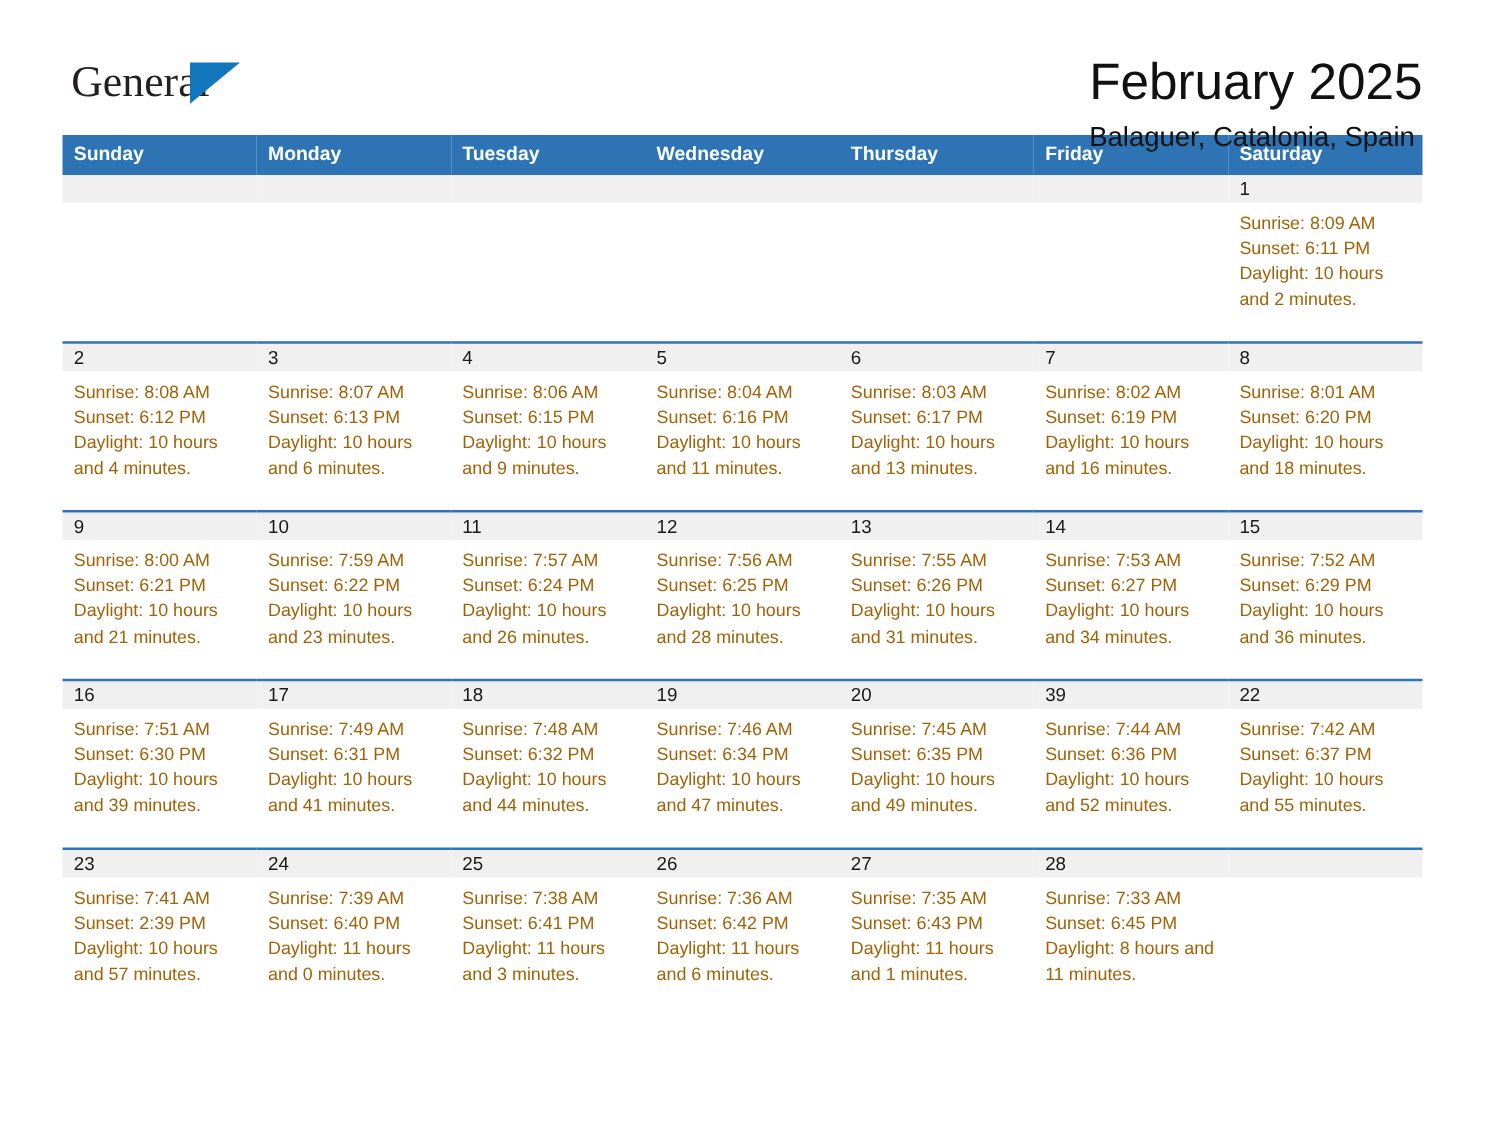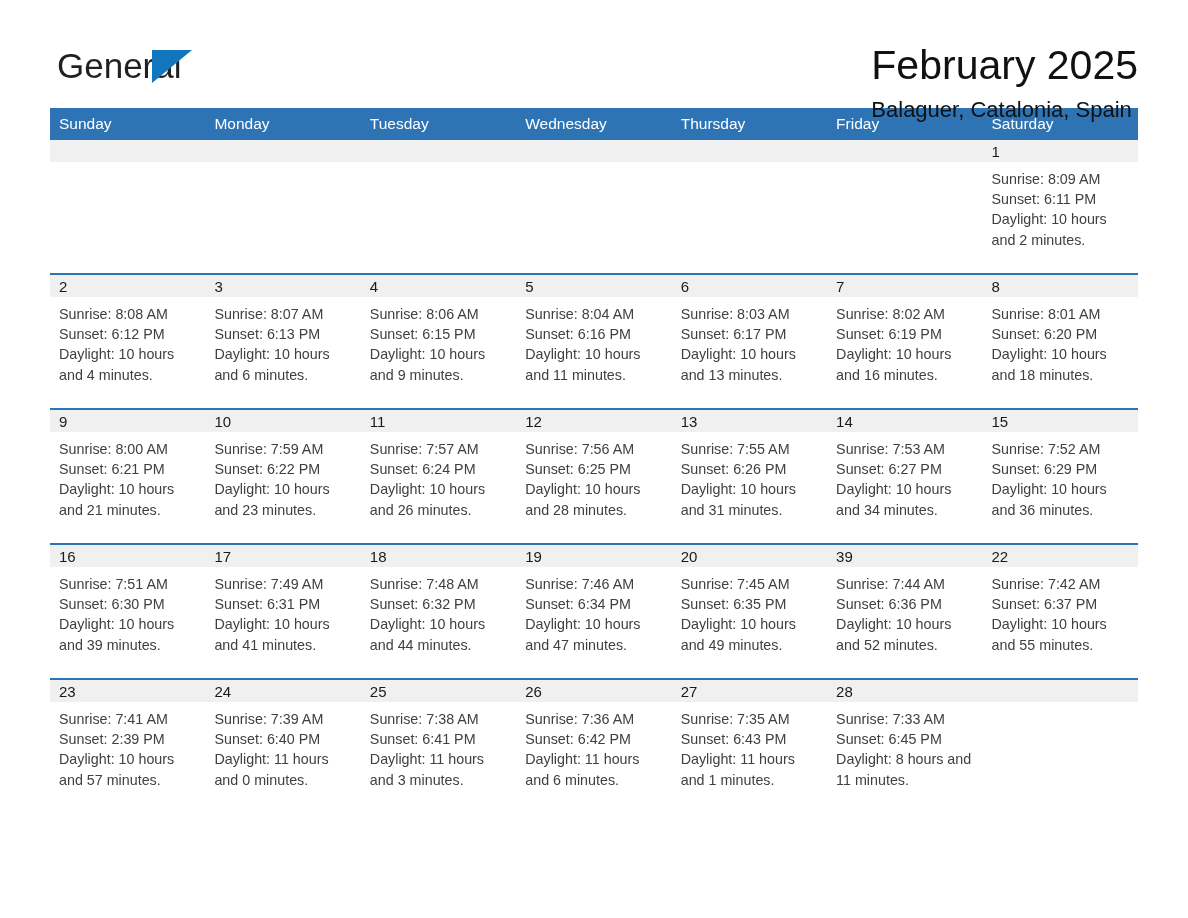--- a/index.html
+++ b/index.html
@@ -28,20 +28,21 @@
     position: relative;
     height: 108px;
   }
 
   .brand {
     position: absolute;
     left: 7px;
     top: 48px;
     line-height: 1;
     user-select: none;
+    font-family: Liberation Serif, serif;
   }
   .brand-row1 {
     position: relative;
     font-size: 35px;
     letter-spacing: 0px;
     color: #231f20;
     height: 38px;
   }
   .brand-general {
     font-size: 35px;
@@ -90,21 +91,21 @@
     width: 1088px;
     border-collapse: collapse;
     table-layout: fixed;
   }
   .calendar col { width: 155.43px; }
 
   .dow-row th {
     background: #2e74b5;
     color: #ffffff;
     font-size: 15.5px;
-    font-weight: normal;
+    font-weight: bold;
     text-align: left;
     padding: 7px 0 7px 9px;
     height: 16px;
     border: none;
   }
 
   .week-row td {
     padding: 0;
     vertical-align: top;
     border: none;
@@ -128,21 +129,21 @@
     font-size: 15px;
     color: #1a1a1a;
     line-height: 18px;
   }
   .cell.empty .daynum { color: transparent; }
 
   .details {
     padding: 7px 8px 0 9px;
     font-size: 14.3px;
     line-height: 20.2px;
-    color: #404040;
+    color: #a16207;
   }
   .details div { white-space: nowrap; }
   .details .wrap { white-space: normal; }
 </style>
 </head>
 <body>
 
 <div class="page">
 
   <div class="masthead">

